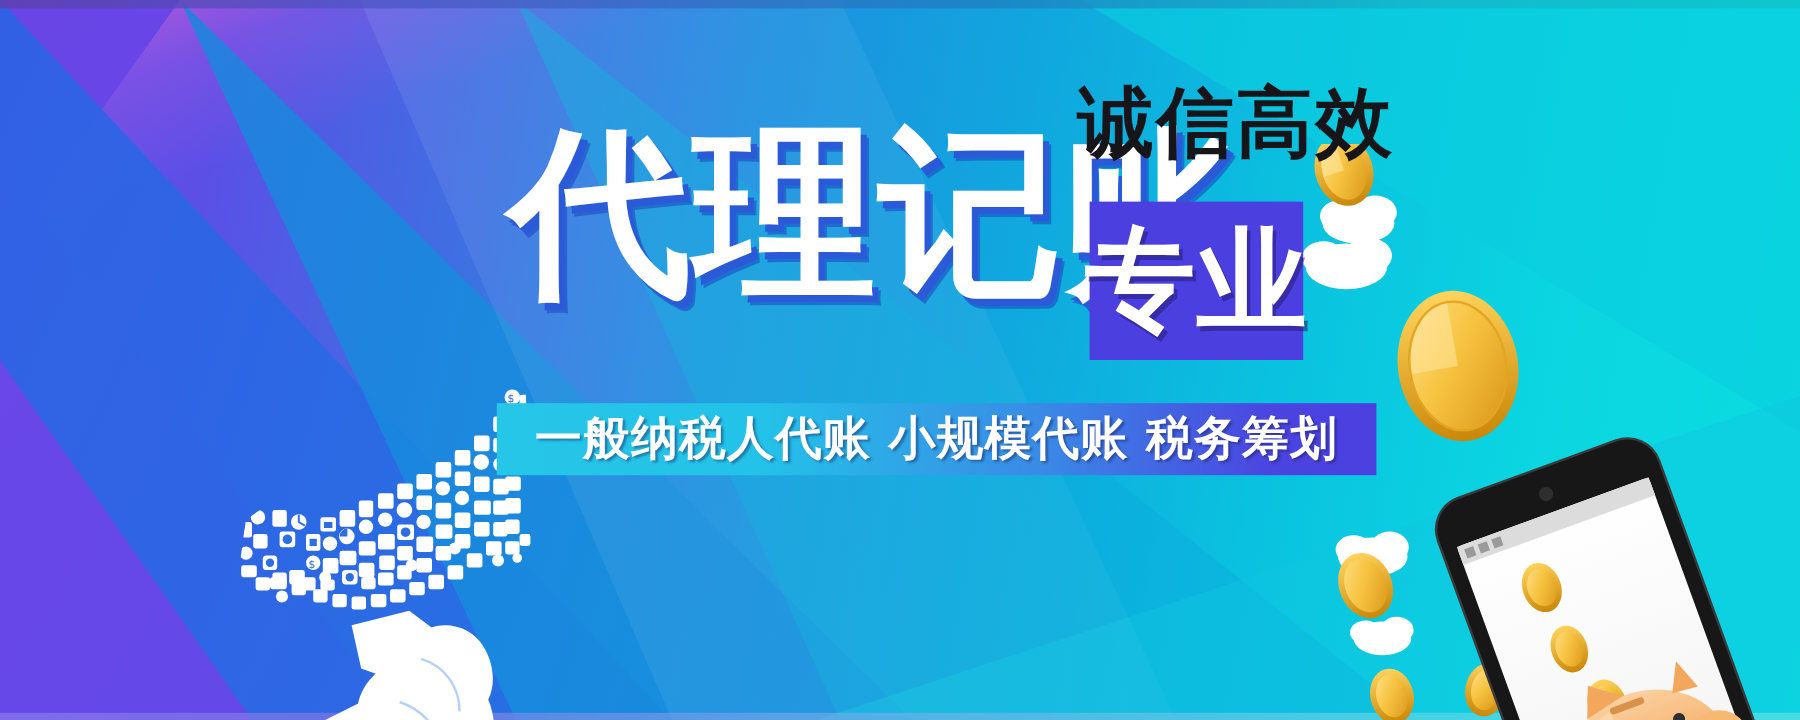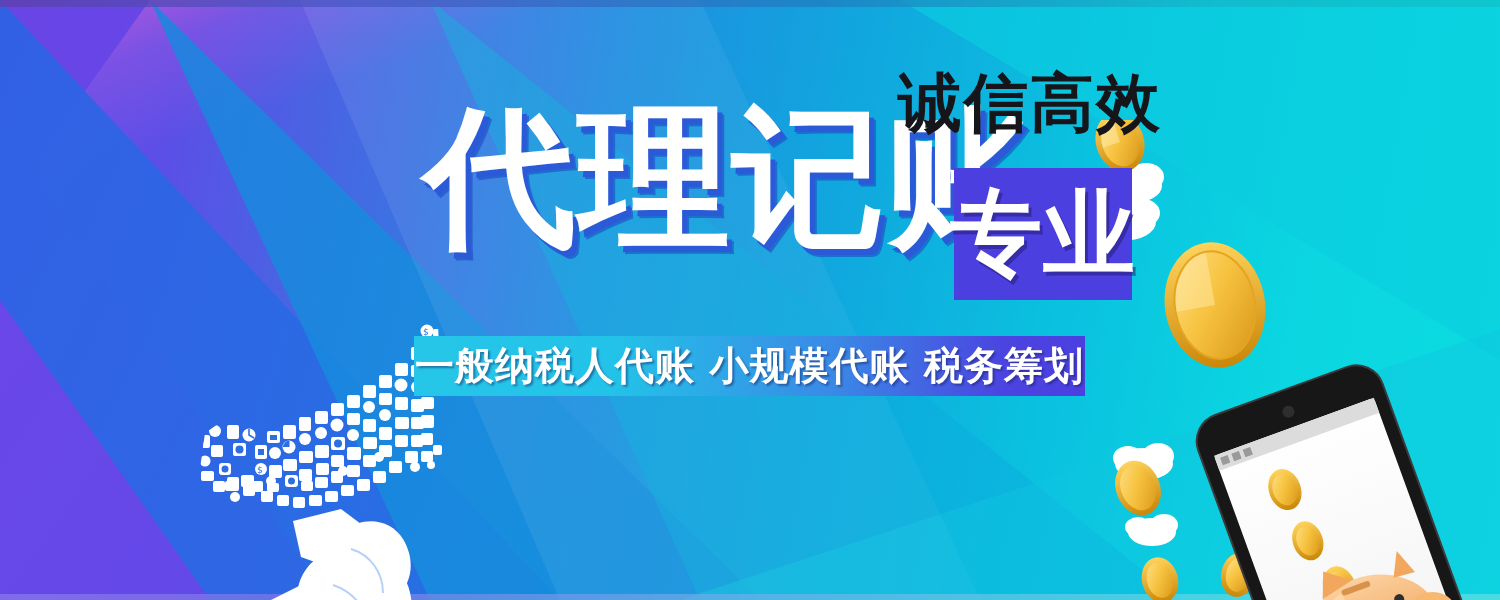--- a/index.html
+++ b/index.html
@@ -82,32 +82,32 @@
     font-family:"DejaVu Sans","Liberation Sans",sans-serif;
     text-shadow:5px 6px 0 #2A5AD8, 7px 8px 0 rgba(28,70,190,.55);
   }
   #tagline{
     position:absolute;left:898px;top:74px;
     font-size:64px;line-height:58px;font-weight:bold;letter-spacing:2px;
     color:#15151A;white-space:nowrap;
     font-family:"DejaVu Sans","Liberation Sans",sans-serif;
   }
   #prof-box{
-    position:absolute;left:954px;top:168px;width:178px;height:132px;
+    position:absolute;left:908px;top:168px;width:178px;height:132px;
     background:#4B3FE0;
     display:flex;align-items:center;justify-content:center;
   }
   #prof-text{
     font-size:92px;line-height:96px;font-weight:bold;color:#FFFFFF;
     letter-spacing:1px;white-space:nowrap;
     font-family:"DejaVu Sans","Liberation Sans",sans-serif;
     text-shadow:3px 4px 0 rgba(40,30,120,.55);
   }
   #subbar{
-    position:absolute;left:414px;top:336px;width:671px;height:60px;
+    position:absolute;left:414px;top:336px;width:733px;height:60px;
     background:linear-gradient(90deg,#26C6E8 0%,#23C2E8 30%,#3A8AE6 62%,#4B44E0 88%,#4B3FE0 100%);
     display:flex;align-items:center;justify-content:center;
   }
   #subbar-text{
     font-size:39px;line-height:44px;font-weight:bold;color:#FFFFFF;
     white-space:nowrap;letter-spacing:1px;
     font-family:"DejaVu Sans","Liberation Sans",sans-serif;
     text-shadow:2px 2px 2px rgba(20,30,90,.45);
   }
 </style>

